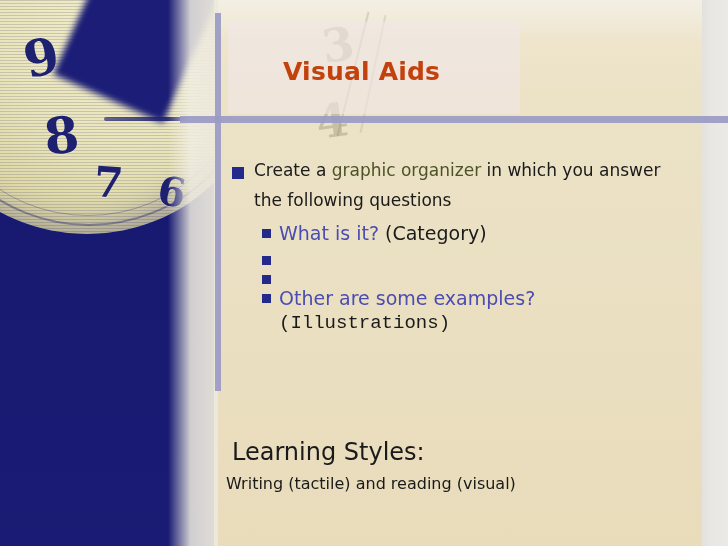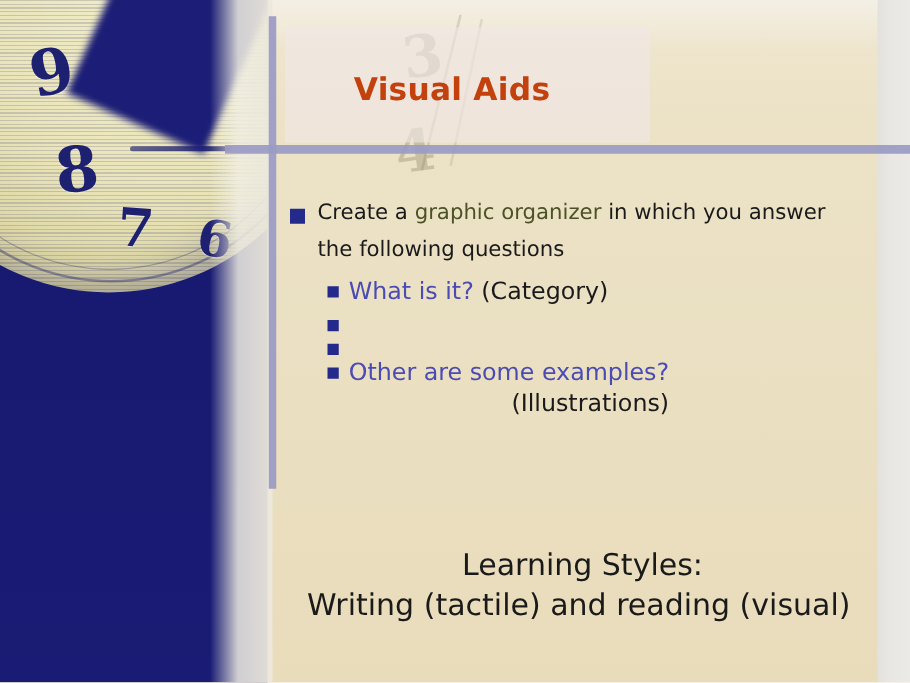--- a/index.html
+++ b/index.html
@@ -220,35 +220,33 @@
   .sub-list {
     margin-top: 6px;
     margin-left: 30px;
   }
   .sub-row { margin-bottom: 2px; }
   .l2-text {
     font-size: 19px;
     line-height: 25px;
     color: #1a1a1a;
     max-width: 408px;
-    text-align: right;
   }
   .l2-text .q { color: #4b4bb4; }
-  .l2-text .sub2 { display: block; margin-left: 0; }
+  .l2-text .sub2 { display: block; margin-left: 0; font-family: Liberation Mono, monospace; }
 
   
   .footer {
     position: absolute;
     left: 232px; top: 436px;
     width: 468px;
-    text-align: center;
     color: #1a1a1a;
   }
   .footer-1 { font-size: 24px; line-height: 32px; }
-  .footer-2 { font-size: 24px; line-height: 32px; white-space: nowrap; margin-left: -6px; }
+  .footer-2 { font-size: 16px; line-height: 32px; white-space: nowrap; margin-left: -6px; }
 </style>
 </head>
 <body>
 
 <div id="slide">
 
   <div class="right-strip"></div>
   <div class="content-panel"></div>
   <div class="panel-top-haze"></div>
 

